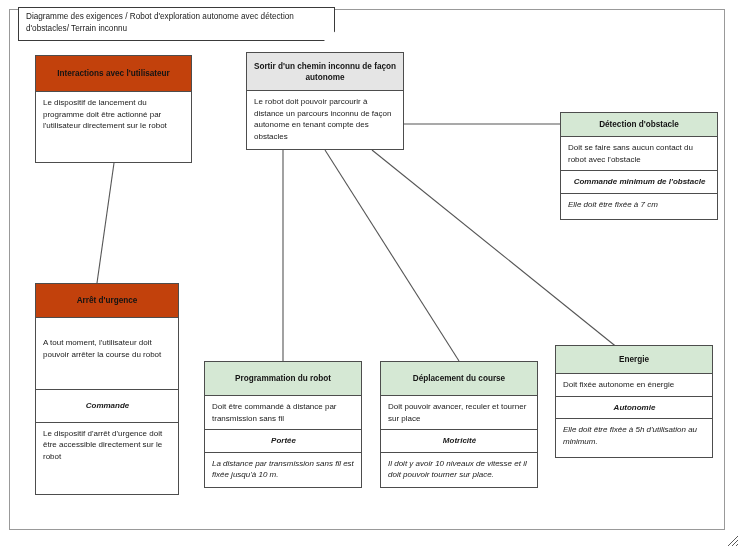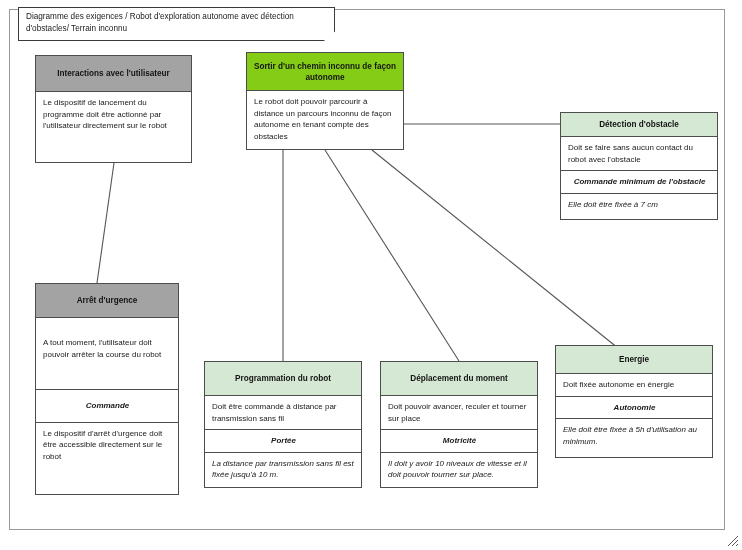--- a/index.html
+++ b/index.html
@@ -73,22 +73,22 @@
     font-weight: bold;
     font-size: 8.2px;
     line-height: 11px;
     color: #141414;
     text-align: center;
     display: flex;
     align-items: center;
     justify-content: center;
     padding: 2px 4px;
   }
-  .hdr-blue   { background: #a3a3a3; }
-  .hdr-green  { background: #84cc16; }
+  .hdr-blue   { background: #c2410c; }
+  .hdr-green  { background: #e5e5e5; }
   .hdr-lgreen { background: #d5e8d4; }
 
   .req-row {
     box-sizing: border-box;
     font-size: 8px;
     line-height: 11.6px;
     color: #1a1a1a;
     padding: 5px 6px 5px 7px;
   }
   .req-row + .req-row { border-top: 1px solid #4d4d4d; }
@@ -150,21 +150,21 @@
   </div>
 
   <div class="req" style="left:204px; top:361px; width:158px; height:127px;">
     <div class="req-header hdr-lgreen" style="height:34px;">Programmation du robot</div>
     <div class="req-row">Doit être commandé à distance par transmission sans fil</div>
     <div class="req-row row-bold-it">Portée</div>
     <div class="req-row row-italic">La distance par transmission sans fil est fixée jusqu'à 10 m.</div>
   </div>
 
   <div class="req" style="left:380px; top:361px; width:158px; height:127px;">
-    <div class="req-header hdr-lgreen" style="height:34px;">Déplacement du moment</div>
+    <div class="req-header hdr-lgreen" style="height:34px;">Déplacement du course</div>
     <div class="req-row">Doit pouvoir avancer, reculer et tourner sur place</div>
     <div class="req-row row-bold-it">Motricité</div>
     <div class="req-row row-italic">Il doit y avoir 10 niveaux de vitesse et il doit pouvoir tourner sur place.</div>
   </div>
 
   <div class="req" style="left:555px; top:345px; width:158px; height:113px;">
     <div class="req-header hdr-lgreen" style="height:28px;">Energie</div>
     <div class="req-row">Doit fixée autonome en énergie</div>
     <div class="req-row row-bold-it">Autonomie</div>
     <div class="req-row row-italic">Elle doit être fixée à 5h d'utilisation au minimum.</div>

